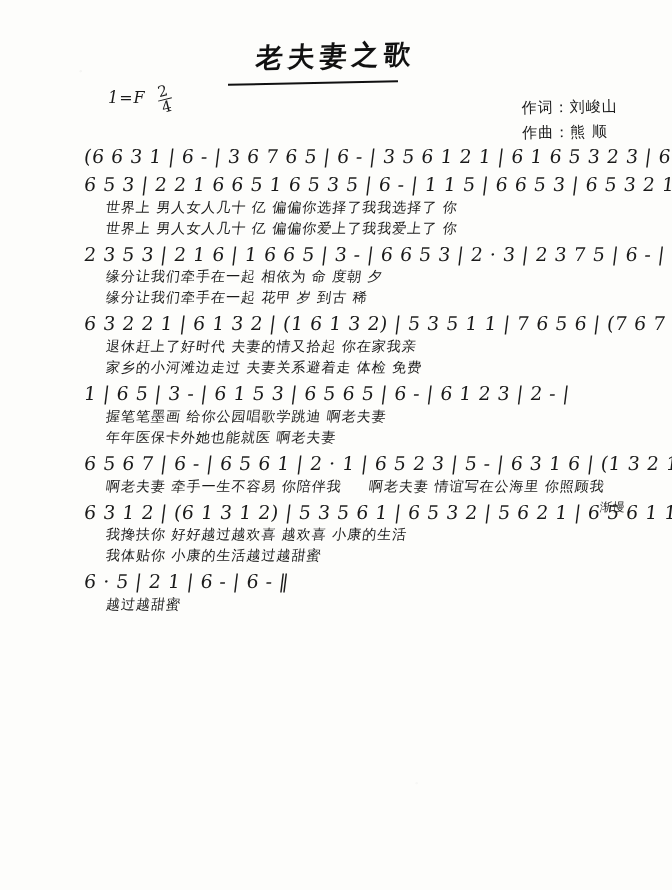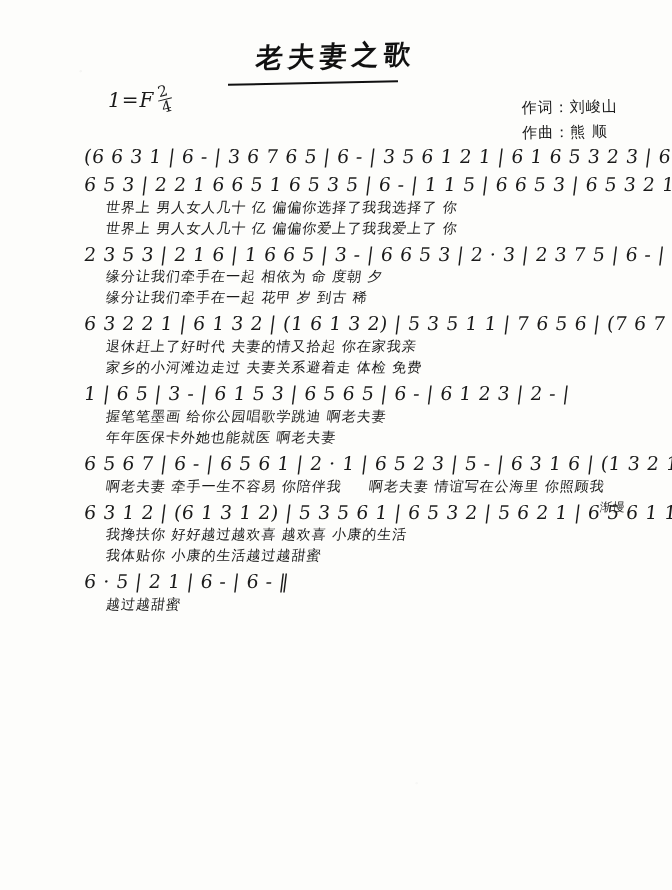--- a/index.html
+++ b/index.html
@@ -42,21 +42,21 @@
     position:absolute;
     left:228px;top:82px;
     width:170px;height:2px;
     background:#111;
     transform:rotate(-1.2deg);
   }
   .key-sig{
     position:absolute;
     left:108px;top:88px;
     font-family:"DejaVu Serif", serif;
-    font-size:20px;
+    font-size:16px;
     font-style:italic;
     letter-spacing:1px;
   }
   .tempo-mark{
     position:absolute;
     left:158px;top:84px;
     font-family:"DejaVu Serif", serif;
     font-size:15px;
     transform:rotate(-14deg);
     line-height:1.0;

